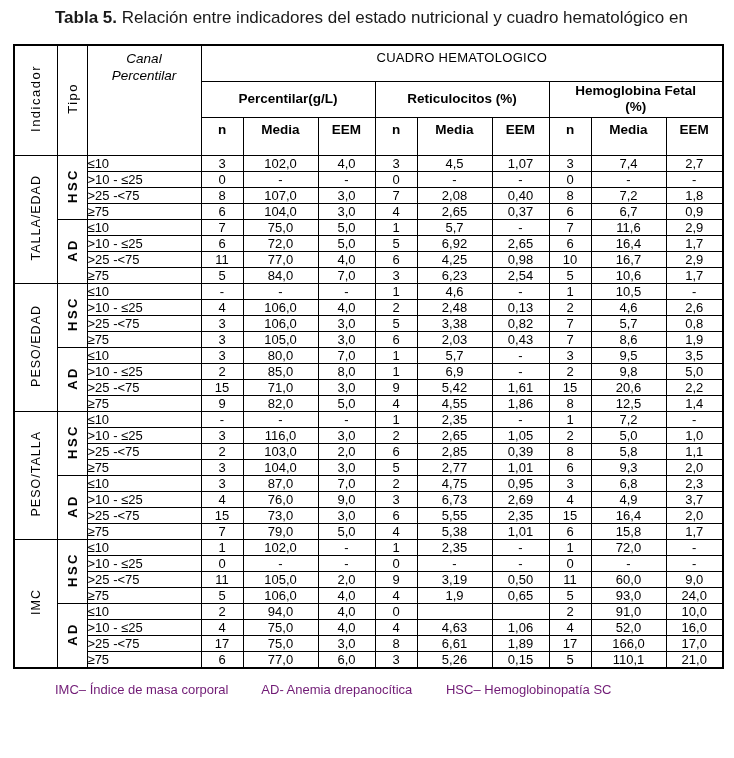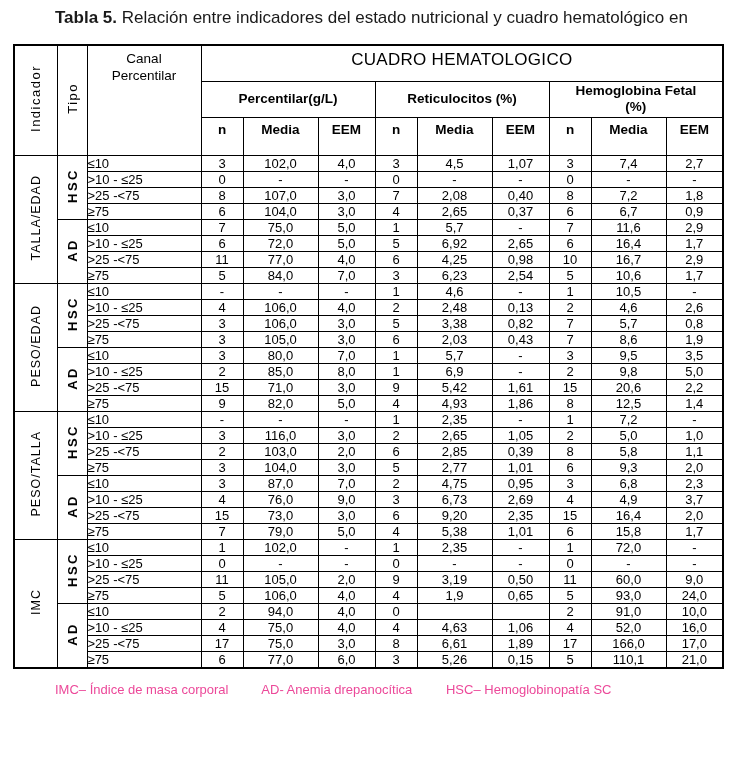--- a/index.html
+++ b/index.html
@@ -35,26 +35,26 @@
     color: #000;
     overflow: hidden;
   }
 
   
   th.cuadro {
     height: 36px;
     vertical-align: top;
     padding-top: 4px;
     font-weight: normal;
-    font-size: 17px;
+    font-size: 13px;
     text-align: center;
     letter-spacing: 0.3px;
   }
   th.corner { vertical-align: middle; text-align: center; font-weight: normal; }
-  th.canal-head { vertical-align: top; text-align: center; font-weight: normal; padding-top: 4px; }
+  th.canal-head { vertical-align: top; text-align: center; font-weight: normal; padding-top: 4px; font-style: italic; }
   .canal-head-text { display: inline-block; max-width: 80px; font-size: 13.5px; line-height: 17px; }
   th.group {
     height: 36px;
     vertical-align: middle;
     text-align: center;
     font-weight: bold;
     font-size: 13.5px;
     line-height: 16px;
   }
   .fetal-text { display: inline-block; max-width: 140px; }
@@ -94,21 +94,21 @@
     text-align: center;
     height: 16px;
     line-height: 15px;
     font-size: 13px;
     white-space: nowrap;
   }
 
   .footnote {
     margin: 13px 0 0 55px;
     font-size: 13px;
-    color: #ec4899;
+    color: #701a75;
   }
   .footnote span { margin-right: 30px; }
   .footnote span:last-child { margin-right: 0; }
 </style>
 </head>
 <body>
 
 <div class="page">
 
   <div class="title">
@@ -340,21 +340,21 @@
           <td class="val">15</td>
           <td class="val">20,6</td>
           <td class="val">2,2</td>
         </tr>
         <tr>
           <td class="canal">≥75</td>
           <td class="val">9</td>
           <td class="val">82,0</td>
           <td class="val">5,0</td>
           <td class="val">4</td>
-          <td class="val">4,93</td>
+          <td class="val">4,55</td>
           <td class="val">1,86</td>
           <td class="val">8</td>
           <td class="val">12,5</td>
           <td class="val">1,4</td>
         </tr>
         <tr>
           <td rowspan="8" class="ind-cell"><span class="vert">PESO/TALLA</span></td>
           <td rowspan="4" class="tipo-cell"><span class="vert">HSC</span></td>
           <td class="canal">≤10</td>
           <td class="val">-</td>
@@ -427,21 +427,21 @@
           <td class="val">4</td>
           <td class="val">4,9</td>
           <td class="val">3,7</td>
         </tr>
         <tr>
           <td class="canal">&gt;25 -&lt;75</td>
           <td class="val">15</td>
           <td class="val">73,0</td>
           <td class="val">3,0</td>
           <td class="val">6</td>
-          <td class="val">9,20</td>
+          <td class="val">5,55</td>
           <td class="val">2,35</td>
           <td class="val">15</td>
           <td class="val">16,4</td>
           <td class="val">2,0</td>
         </tr>
         <tr>
           <td class="canal">≥75</td>
           <td class="val">7</td>
           <td class="val">79,0</td>
           <td class="val">5,0</td>

